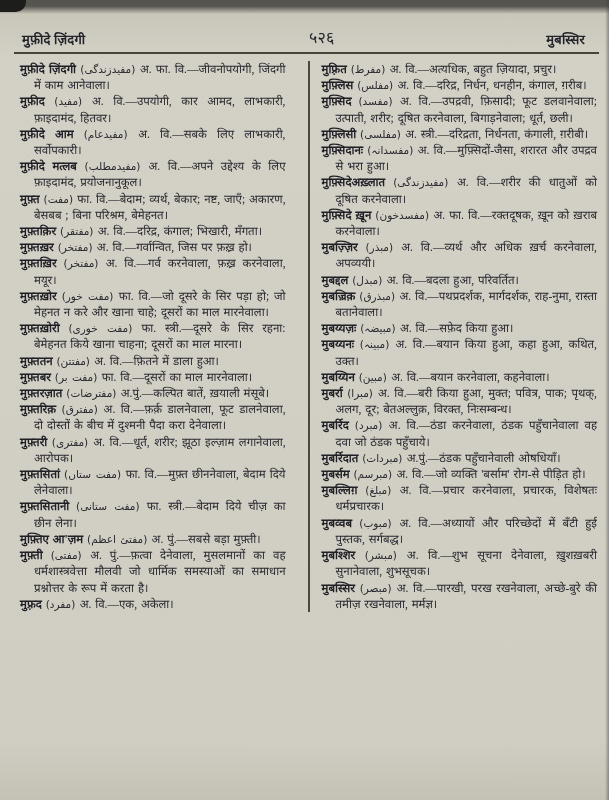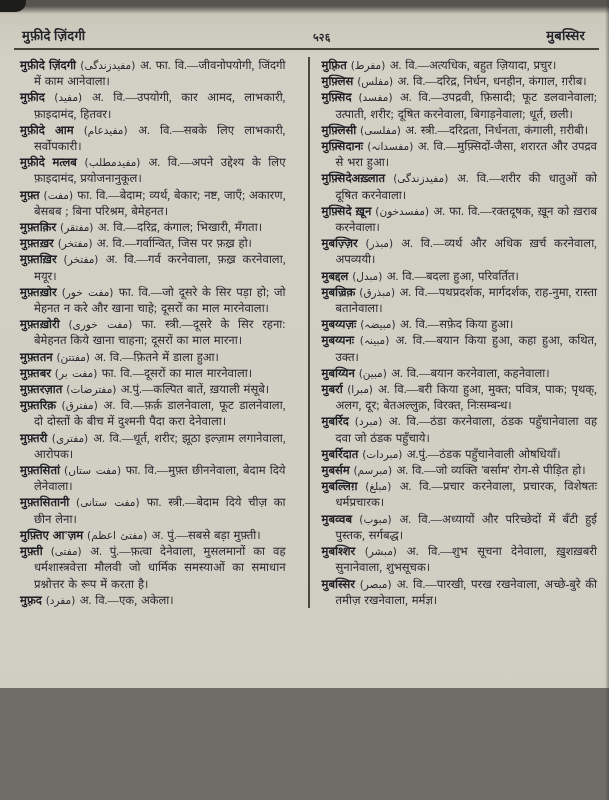--- a/index.html
+++ b/index.html
@@ -2,42 +2,42 @@
 <html><head>
 <meta charset="utf-8">
 <style>
   html,body{margin:0;padding:0;}
   body{
     width:609px;height:800px;overflow:hidden;
     background:#6e6c66;
     font-family:"Liberation Serif","DejaVu Serif",serif;
   }
   .scan{
-    position:relative;width:609px;height:688px;
+    position:relative;width:609px;height:800px;
     background:linear-gradient(180deg,#55544f 0px,#55544f 6px,#c9c6ba 14px,#d3d0c5 60px,#d0cdc2 740px,#c4c1b5 800px);
   }
   .corner-mark{
     position:absolute;left:0;top:0;width:26px;height:12px;
     background:#1d1d1b;border-bottom-right-radius:10px;
   }
   .right-edge{
     position:absolute;right:0;top:0;width:4px;height:800px;
     background:linear-gradient(90deg,rgba(0,0,0,0),rgba(60,58,52,.45));
   }
   .page{
     position:absolute;left:0;top:6px;width:609px;height:794px;
     padding:0;box-sizing:border-box;
     color:#26262c;
   }
   .header{
     display:flex;justify-content:space-between;align-items:flex-end;
     padding:20px 24px 4px 22px;
     font-weight:bold;font-size:13px;letter-spacing:.2px;color:#23232a;
   }
-  .header .pageno{font-weight:bold;font-size:11px;transform:translateX(6px);}
+  .header .pageno{font-weight:normal;font-size:16px;transform:translateX(6px);}
   .rule{
     margin:0 10px 0 14px;border-top:2.5px solid #46443c;
   }
   .columns{
     position:relative;display:flex;
     padding:7px 12px 0 20px;box-sizing:border-box;gap:12px;
   }
   .col{
     width:276px;box-sizing:border-box;
     font-size:11.5px;line-height:16.2px;text-align:justify;

